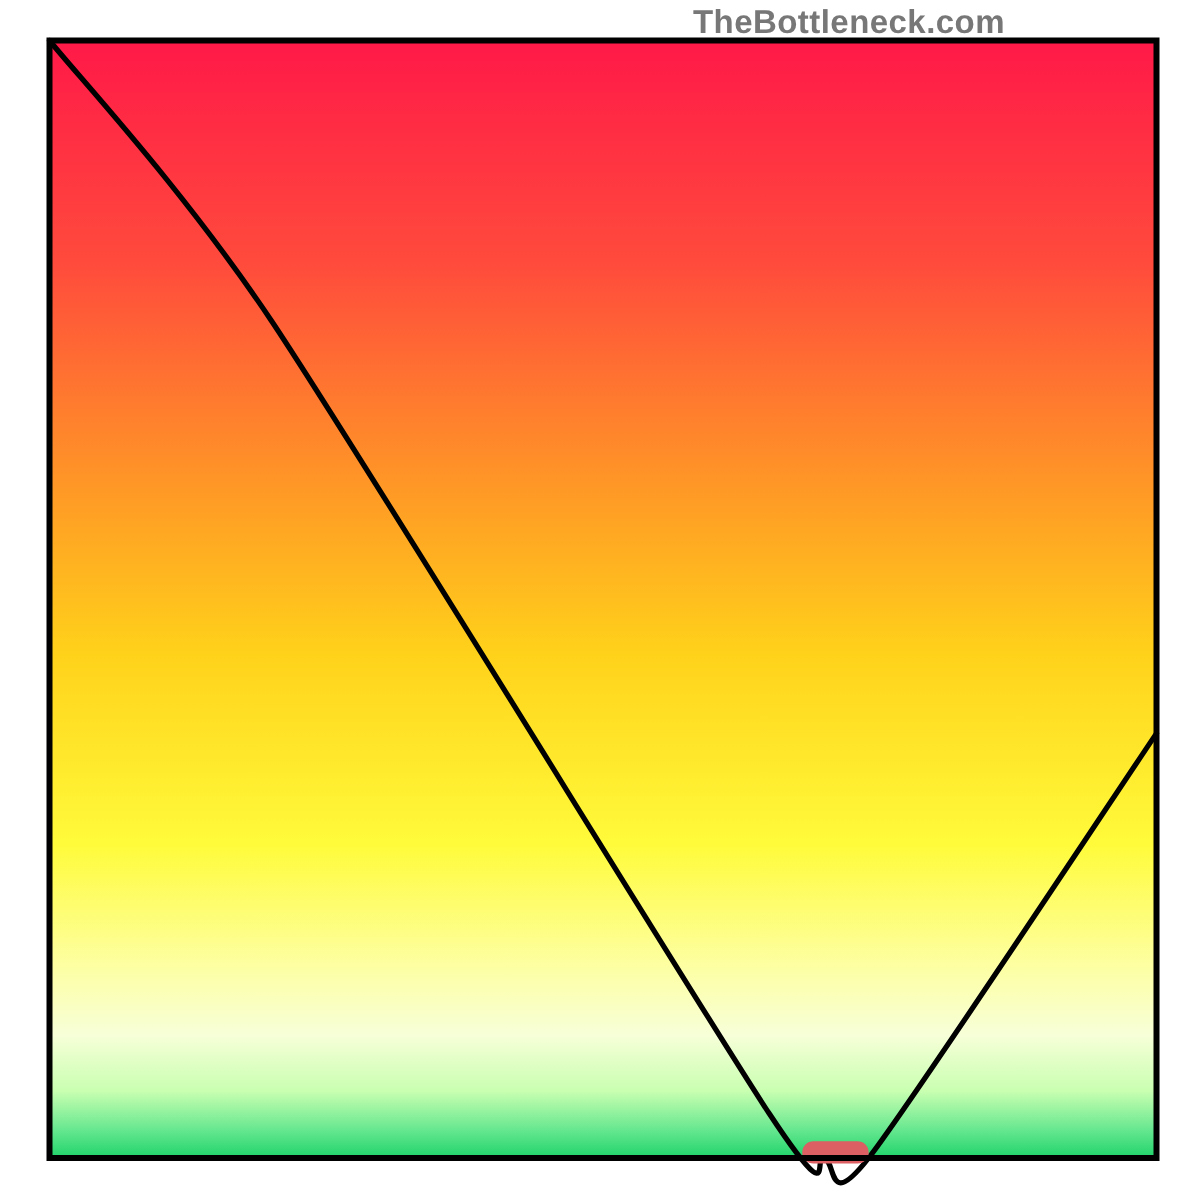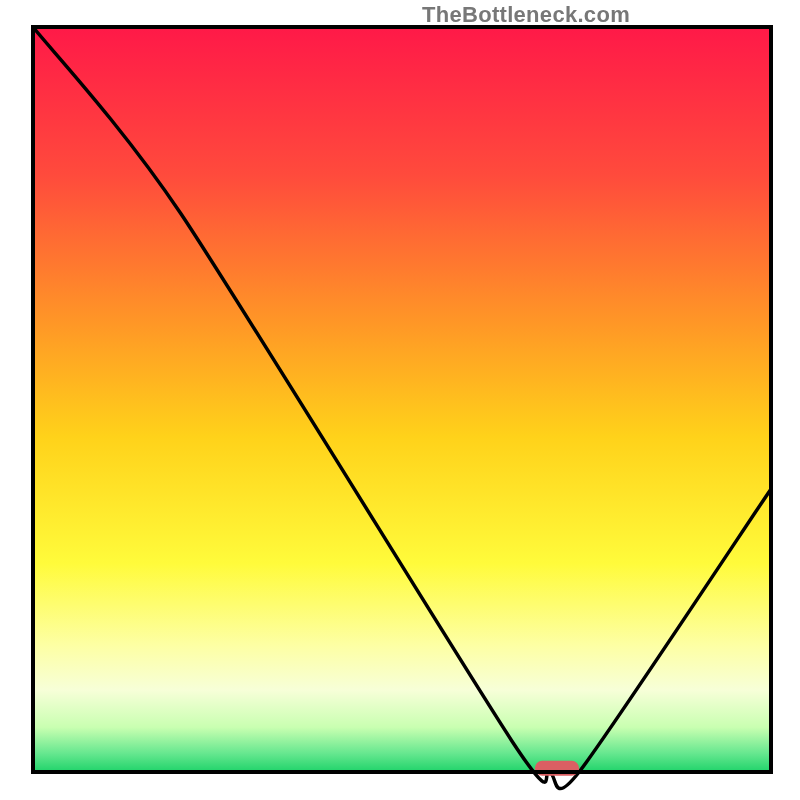--- a/index.html
+++ b/index.html
@@ -7,20 +7,21 @@
     padding: 0;
     width: 800px;
     height: 800px;
     background: #ffffff;
     font-family: Arial, Helvetica, sans-serif;
   }
   .container {
     position: relative;
     width: 640px;
     height: 800px;
+    padding-left: 40px;
   }
   .watermark {
     position: absolute;
     top: 2px;
     right: 10px;
     font-size: 22px;
     font-weight: bold;
     color: #777;
     letter-spacing: 0.3px;
     z-index: 40;

